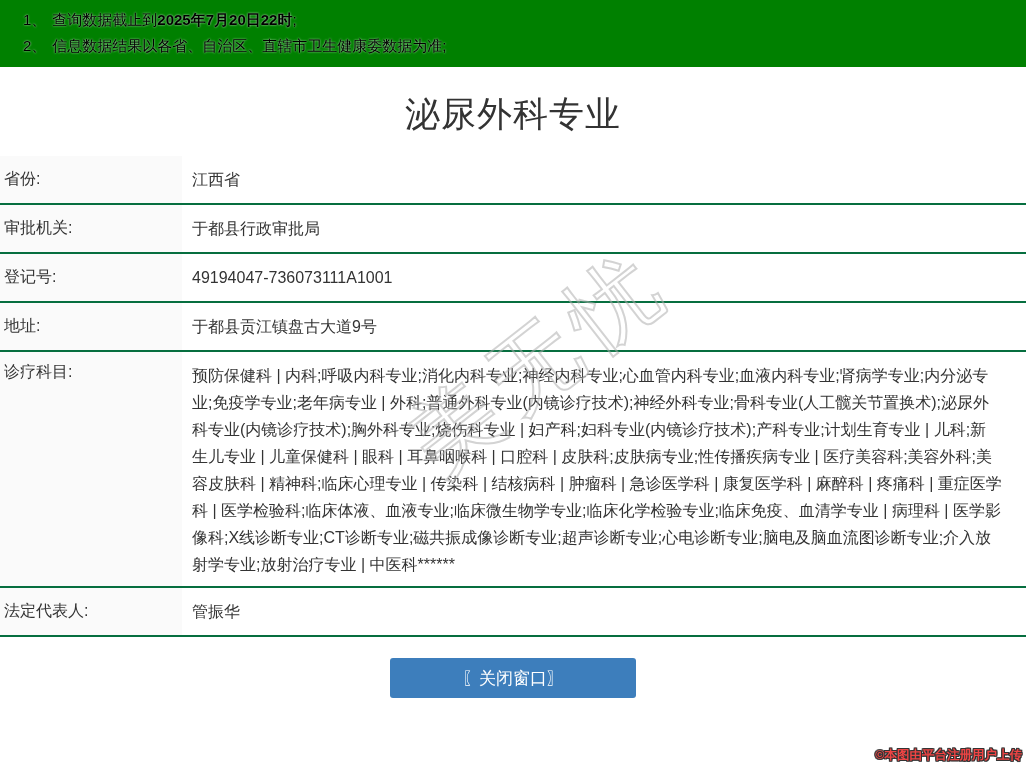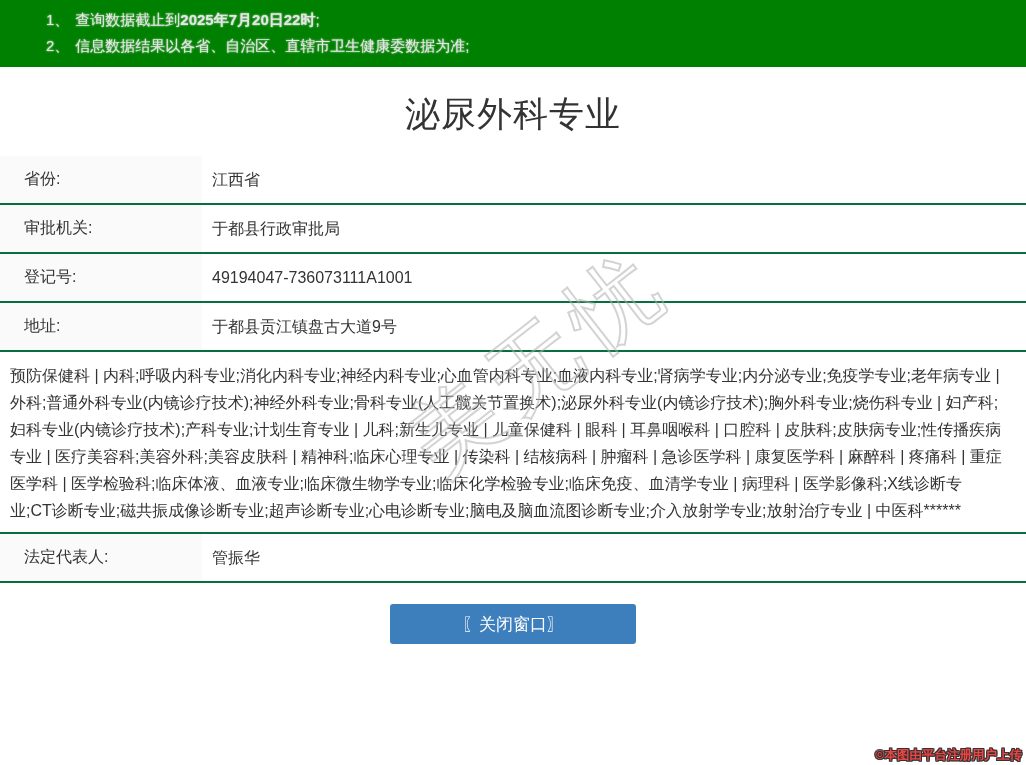--- a/index.html
+++ b/index.html
@@ -10,23 +10,23 @@
     color:#333;
   }
   
   .banner{
     background:#008000;
     padding:7px 0 8px 0;
   }
   .notice{
     font-size:15px;
     line-height:26px;
-    color:#e5e5e5;
+    color:#000000;
     text-shadow:0 0 2px rgba(255,255,255,.85);
-    padding-left:46px;
+    padding-left:23px;
     white-space:nowrap;
   }
   .notice .num{margin-right:6px;}
   .notice b{font-weight:bold;}
   
   .page-title{
     margin:26px 0 22px 0;
     text-align:center;
     font-size:35px;
     line-height:41px;
@@ -38,21 +38,21 @@
   .info-table{width:1026px;}
   .row{
     display:flex;
     border-bottom:2px solid #066e3f;
     min-height:47px;
     font-size:16px;
   }
   .row .label{
     width:178px;
     background:#fafafa;
-    padding-left:24px;
+    padding-left:4px;
     display:flex;
     align-items:center;
     flex-shrink:0;
   }
   .row .value{
     flex:1;
     padding:0 24px 0 10px;
     display:flex;
     align-items:center;
     line-height:27px;
@@ -128,20 +128,21 @@
   </div>
   <div class="row">
     <div class="label">登记号:</div>
     <div class="value">49194047-736073111A1001</div>
   </div>
   <div class="row">
     <div class="label">地址:</div>
     <div class="value">于都县贡江镇盘古大道9号</div>
   </div>
   <div class="row tall">
+    <div class="label">诊疗科目:</div>
     <div class="value">预防保健科 | 内科;呼吸内科专业;消化内科专业;神经内科专业;心血管内科专业;血液内科专业;肾病学专业;内分泌专业;免疫学专业;老年病专业 | 外科;普通外科专业(内镜诊疗技术);神经外科专业;骨科专业(人工髋关节置换术);泌尿外科专业(内镜诊疗技术);胸外科专业;烧伤科专业 | 妇产科;妇科专业(内镜诊疗技术);产科专业;计划生育专业 | 儿科;新生儿专业 | 儿童保健科 | 眼科 | 耳鼻咽喉科 | 口腔科 | 皮肤科;皮肤病专业;性传播疾病专业 | 医疗美容科;美容外科;美容皮肤科 | 精神科;临床心理专业 | 传染科 | 结核病科 | 肿瘤科 | 急诊医学科 | 康复医学科 | 麻醉科 | 疼痛科 | 重症医学科 | 医学检验科;临床体液、血液专业;临床微生物学专业;临床化学检验专业;临床免疫、血清学专业 | 病理科 | 医学影像科;X线诊断专业;CT诊断专业;磁共振成像诊断专业;超声诊断专业;心电诊断专业;脑电及脑血流图诊断专业;介入放射学专业;放射治疗专业 | 中医科******</div>
   </div>
   <div class="row">
     <div class="label">法定代表人:</div>
     <div class="value">管振华</div>
   </div>
 </div>
 
 <div class="btn-wrap">
   <button class="close-btn">〖关闭窗口〗</button>

